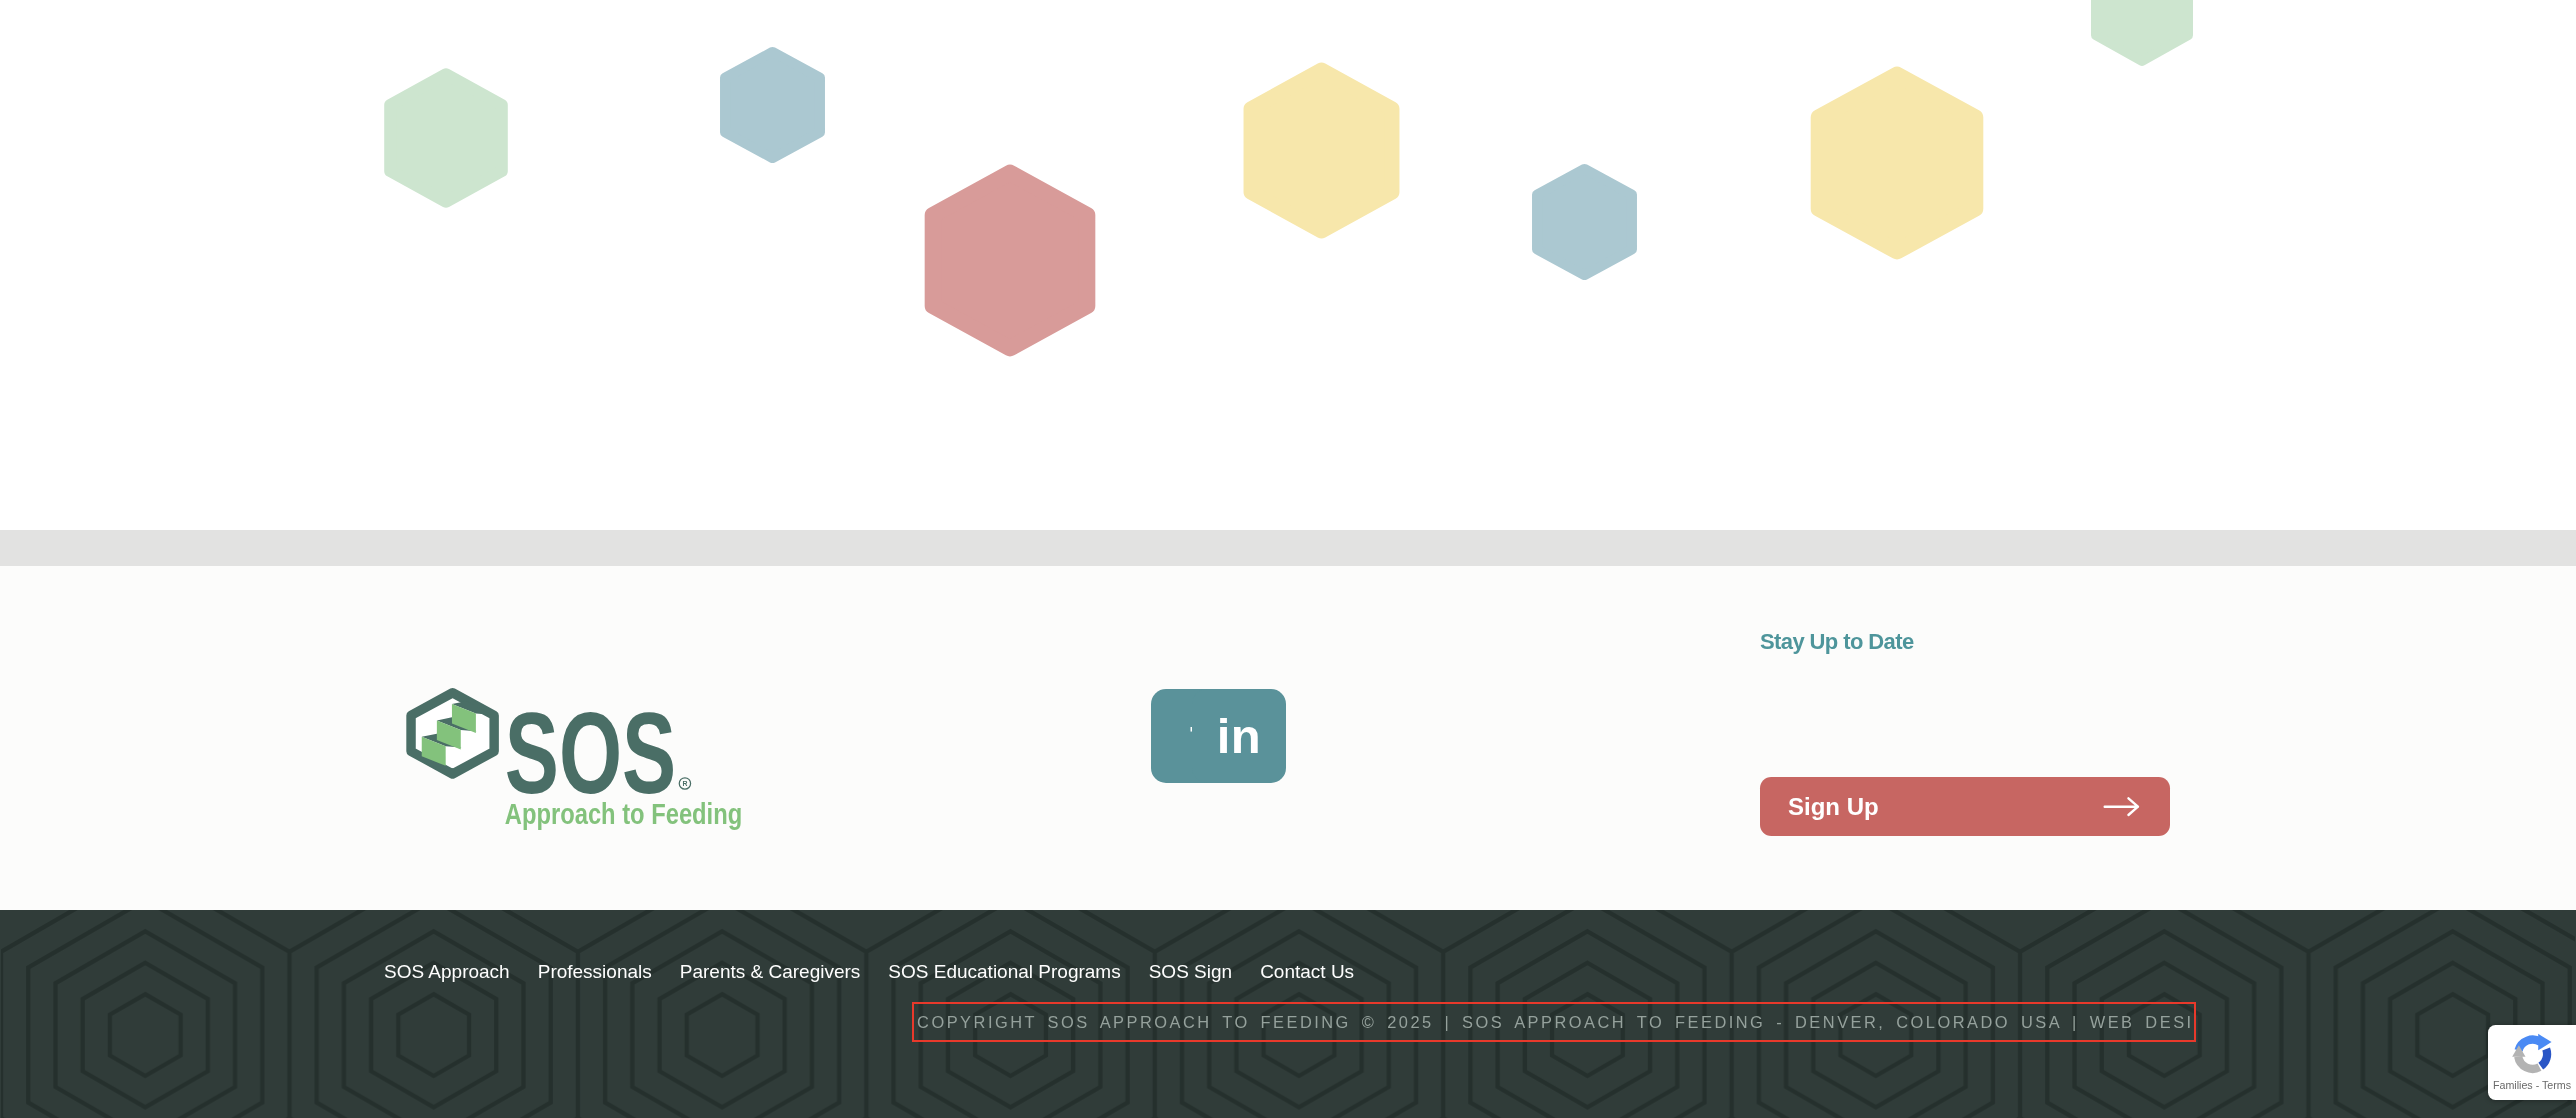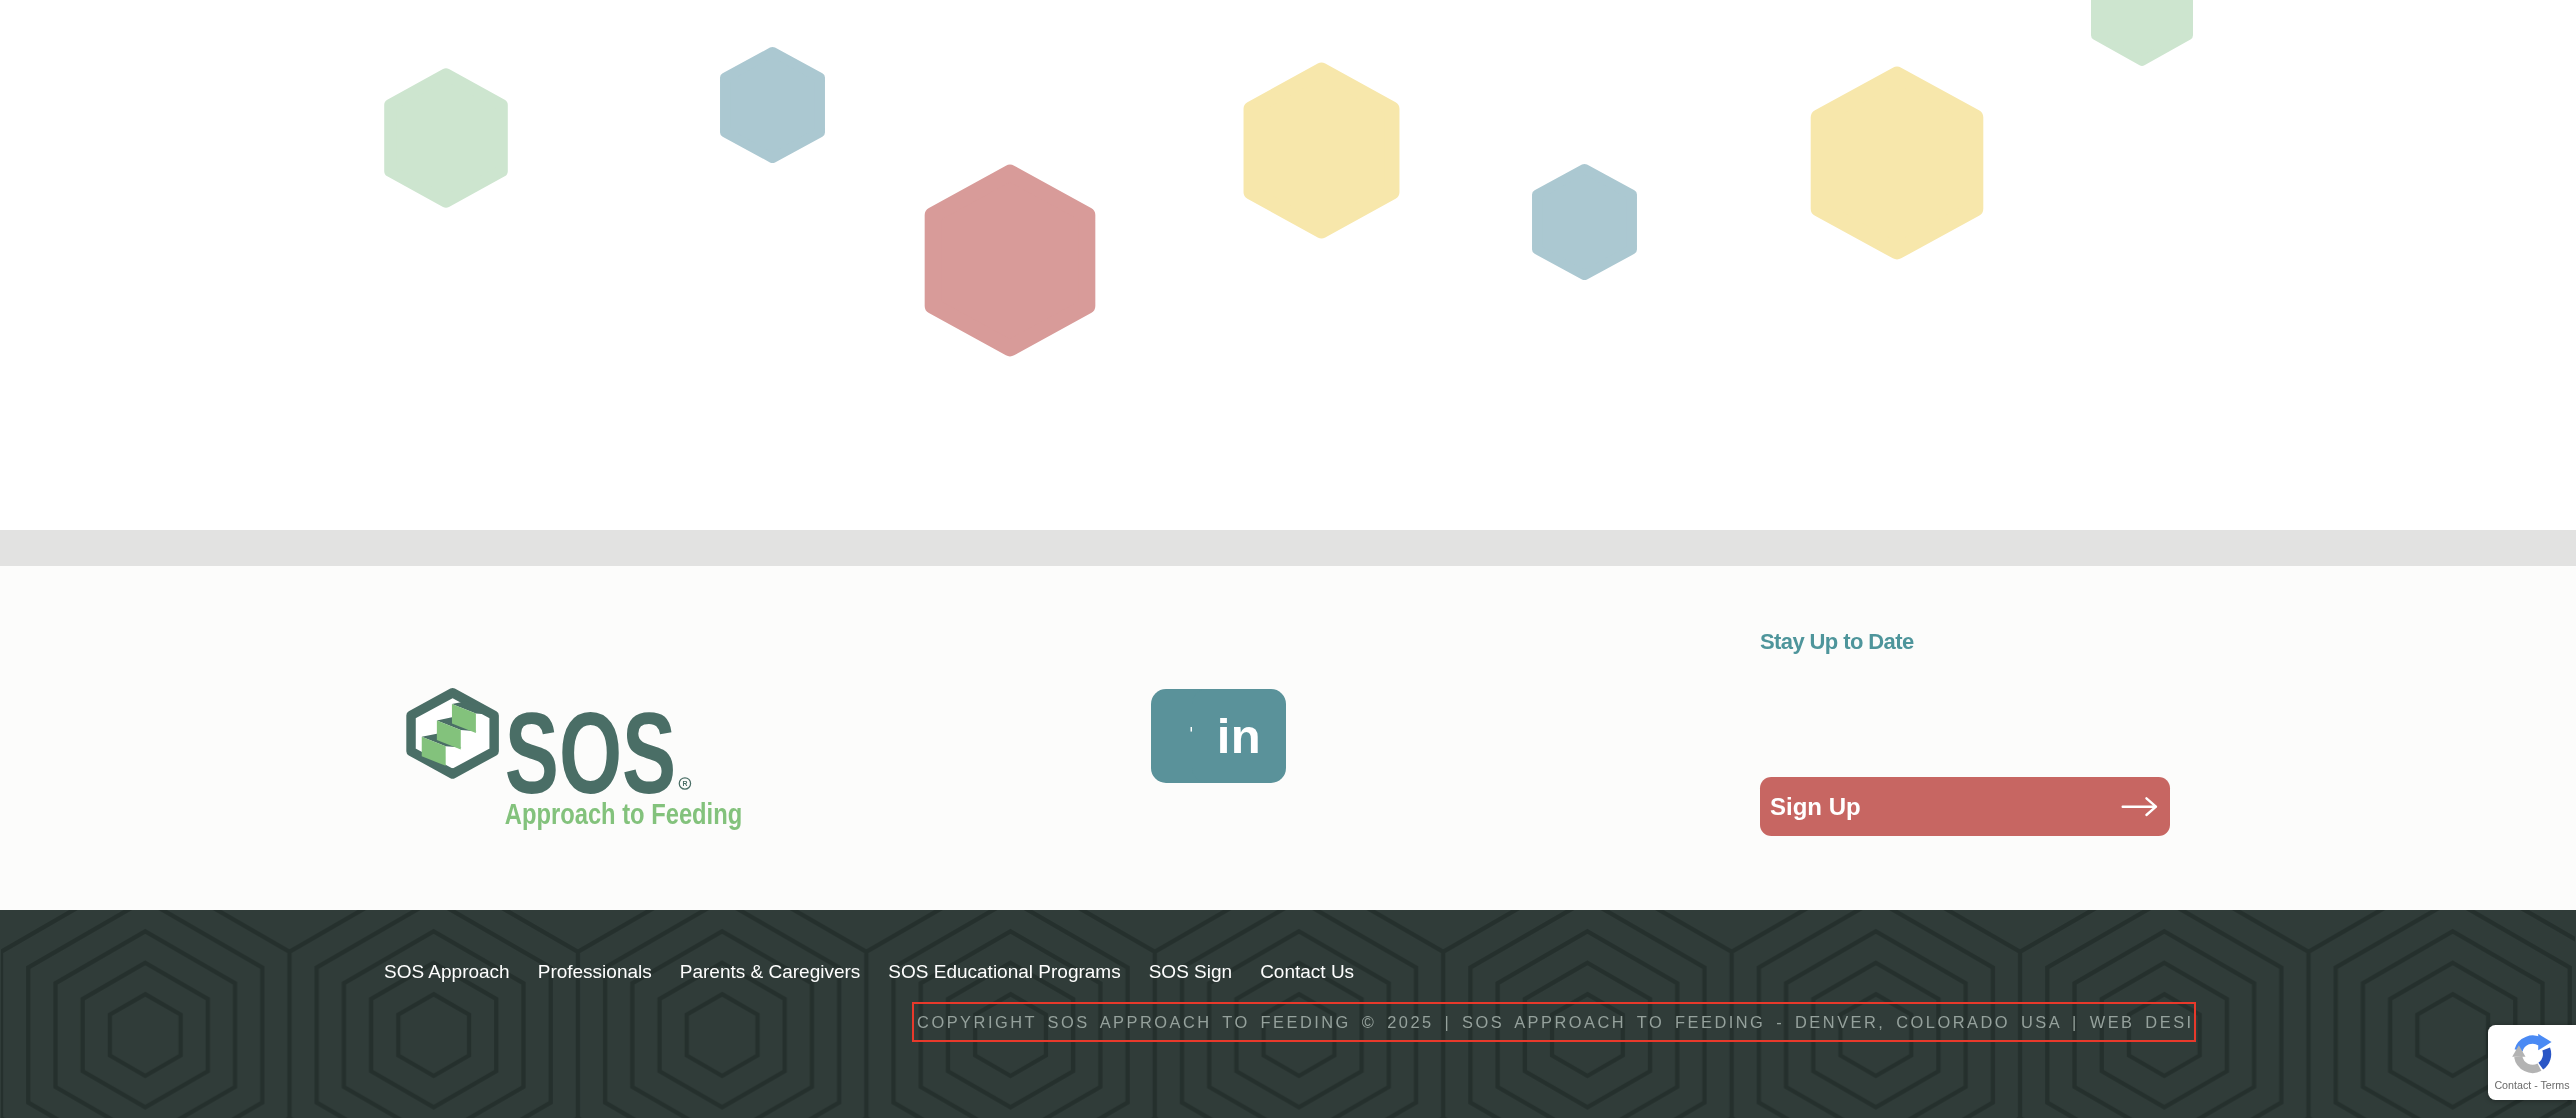--- a/index.html
+++ b/index.html
@@ -32,21 +32,21 @@
                  color:#ffffff; text-decoration:none; cursor:pointer; }
   .social-fb { left:1151px; font-size:49px; font-weight:700; }
   .social-li { left:1192px; font-size:49px; font-weight:700; letter-spacing:0.6px; }
 
   .nl-heading { position:absolute; left:1760px; top:63px; font-size:22px; font-weight:700;
                 letter-spacing:-0.6px; color:var(--teal-heading); }
   .nl-desc { position:absolute; left:1760px; top:123px; font-size:17.6px; line-height:26.4px; color:#3c3c3c; }
   .nl-desc span { display:block; }
   .signup-btn { position:absolute; left:1760px; top:211px; width:410px; height:59px;
                 background:var(--button-red); border:none; border-radius:11.3px; cursor:pointer;
-                display:flex; align-items:center; justify-content:space-between; padding:0 10px; }
+                display:flex; align-items:center; justify-content:space-between; padding:0 28px; }
   .signup-btn .lbl { color:#ffffff; font-size:24px; font-weight:700; font-family:"Liberation Sans", sans-serif; }
   .arrow-svg { width:39px; height:21.4px; display:block; }
 
   
   .footer-dark { position:absolute; left:0; top:910px; width:2576px; height:208px;
                  background:var(--footer-bg); overflow:hidden; }
   .pattern-svg { position:absolute; inset:0; width:100%; height:100%; color:var(--footer-line); }
   .footer-nav { position:absolute; left:384px; top:48px; display:flex; column-gap:28px;align-items:flex-end; }
   .footer-nav a { color:#fefefe; font-size:19px; line-height:28px; text-decoration:none; cursor:pointer; white-space:nowrap; }
 
@@ -163,19 +163,19 @@
 
     <div class="recaptcha">
       <div class="recaptcha-inner">
         <svg width="47" height="47" viewBox="0 0 74 74">
           <path d="M15 32 A23 23 0 0 1 50 19" fill="none" stroke-width="13" stroke="#4a8af4"></path>
           <polygon points="46,6 67,19 46,32" fill="#4a8af4"></polygon>
           <path d="M58.5 30 A23 23 0 0 1 50 57" fill="none" stroke-width="13" stroke="#2a56c6"></path>
           <path d="M48 58.5 A23 23 0 0 1 14.5 42" fill="none" stroke-width="13" stroke="#b3b3b3"></path>
           <polygon points="5,42 26,42 15.5,24" fill="#b3b3b3"></polygon>
         </svg>
-        <span class="recaptcha-text">Contact - Terms</span>
+        <span class="recaptcha-text">Families - Terms</span>
       </div>
     </div>
   </footer>
 
 </div>
 
 
 </body></html>

